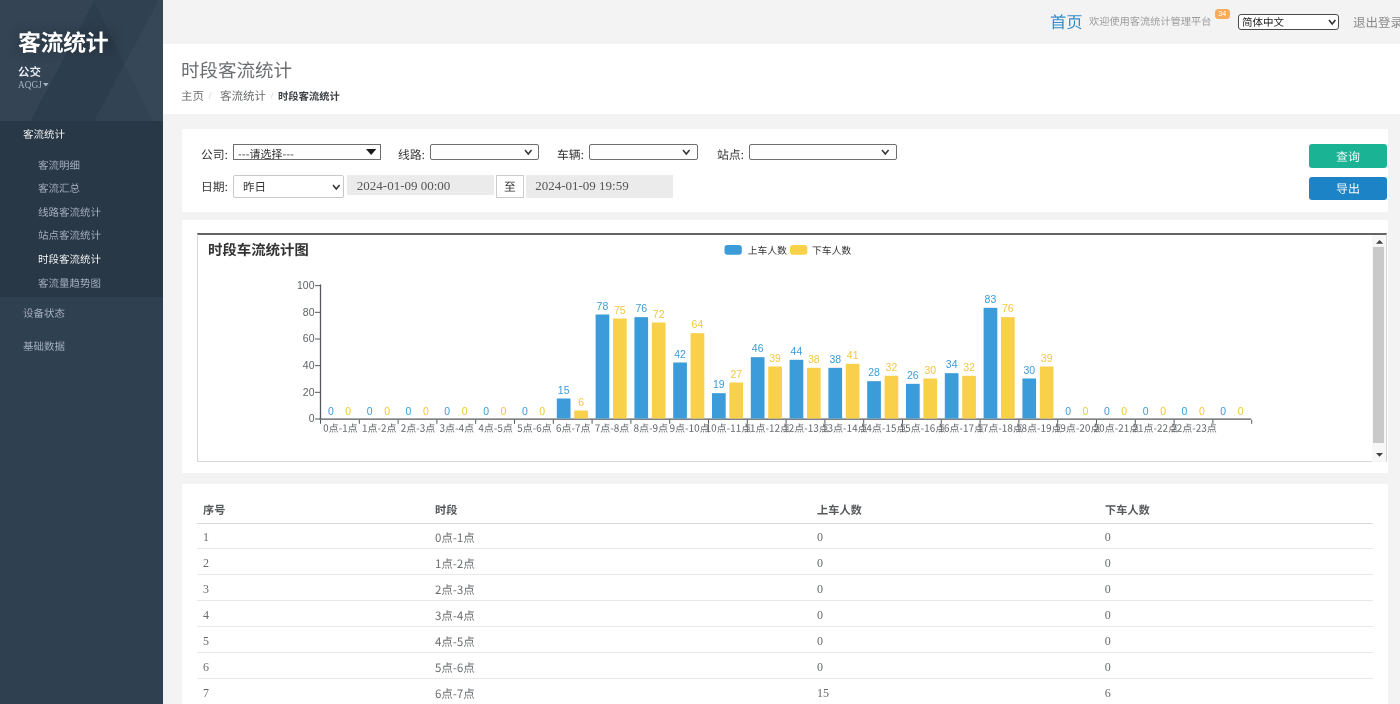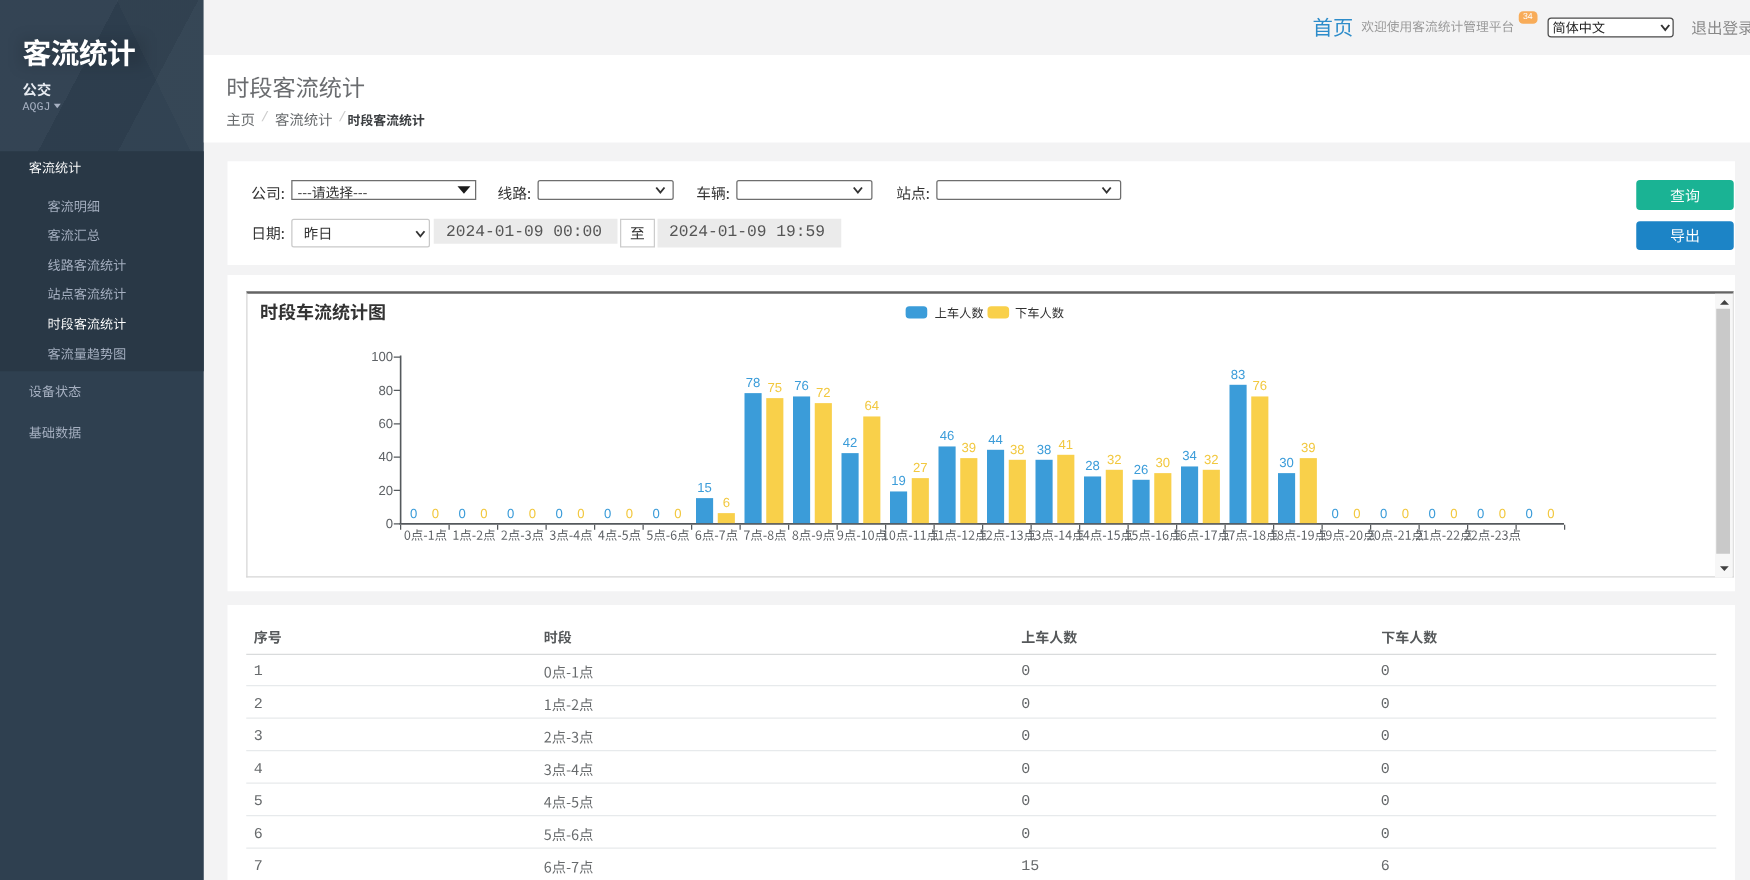--- a/index.html
+++ b/index.html
@@ -1,16 +1,16 @@
 <!DOCTYPE html>
 <html><head><meta charset="utf-8"><style>
 *{margin:0;padding:0;box-sizing:content-box}
 html,body{width:1400px;height:704px;overflow:hidden;background:#f3f3f4;font-family:'Liberation Sans',sans-serif}
 .z{position:absolute;overflow:visible;width:2px;height:2px}
-.lt{position:absolute;font-family:Liberation Mono, monospace;line-height:1;white-space:nowrap}
+.lt{position:absolute;font-family:Liberation Serif, serif;line-height:1;white-space:nowrap}
 </style></head><body>
 <svg style="position:absolute;width:0;height:0">
     <defs>
       <path id="R2d" d="M46 -245H302V-315H46Z"></path>
       <path id="R30" d="M278 13C417 13 506 -113 506 -369C506 -623 417 -746 278 -746C138 -746 50 -623 50 -369C50 -113 138 13 278 13ZM278 -61C195 -61 138 -154 138 -369C138 -583 195 -674 278 -674C361 -674 418 -583 418 -369C418 -154 361 -61 278 -61Z"></path>
       <path id="R31" d="M88 0H490V-76H343V-733H273C233 -710 186 -693 121 -681V-623H252V-76H88Z"></path>
       <path id="R32" d="M44 0H505V-79H302C265 -79 220 -75 182 -72C354 -235 470 -384 470 -531C470 -661 387 -746 256 -746C163 -746 99 -704 40 -639L93 -587C134 -636 185 -672 245 -672C336 -672 380 -611 380 -527C380 -401 274 -255 44 -54Z"></path>
       <path id="R33" d="M263 13C394 13 499 -65 499 -196C499 -297 430 -361 344 -382V-387C422 -414 474 -474 474 -563C474 -679 384 -746 260 -746C176 -746 111 -709 56 -659L105 -601C147 -643 198 -672 257 -672C334 -672 381 -626 381 -556C381 -477 330 -416 178 -416V-346C348 -346 406 -288 406 -199C406 -115 345 -63 257 -63C174 -63 119 -103 76 -147L29 -88C77 -35 149 13 263 13Z"></path>
       <path id="R34" d="M340 0H426V-202H524V-275H426V-733H325L20 -262V-202H340ZM340 -275H115L282 -525C303 -561 323 -598 341 -633H345C343 -596 340 -536 340 -500Z"></path>
       <path id="R35" d="M262 13C385 13 502 -78 502 -238C502 -400 402 -472 281 -472C237 -472 204 -461 171 -443L190 -655H466V-733H110L86 -391L135 -360C177 -388 208 -403 257 -403C349 -403 409 -341 409 -236C409 -129 340 -63 253 -63C168 -63 114 -102 73 -144L27 -84C77 -35 147 13 262 13Z"></path>

